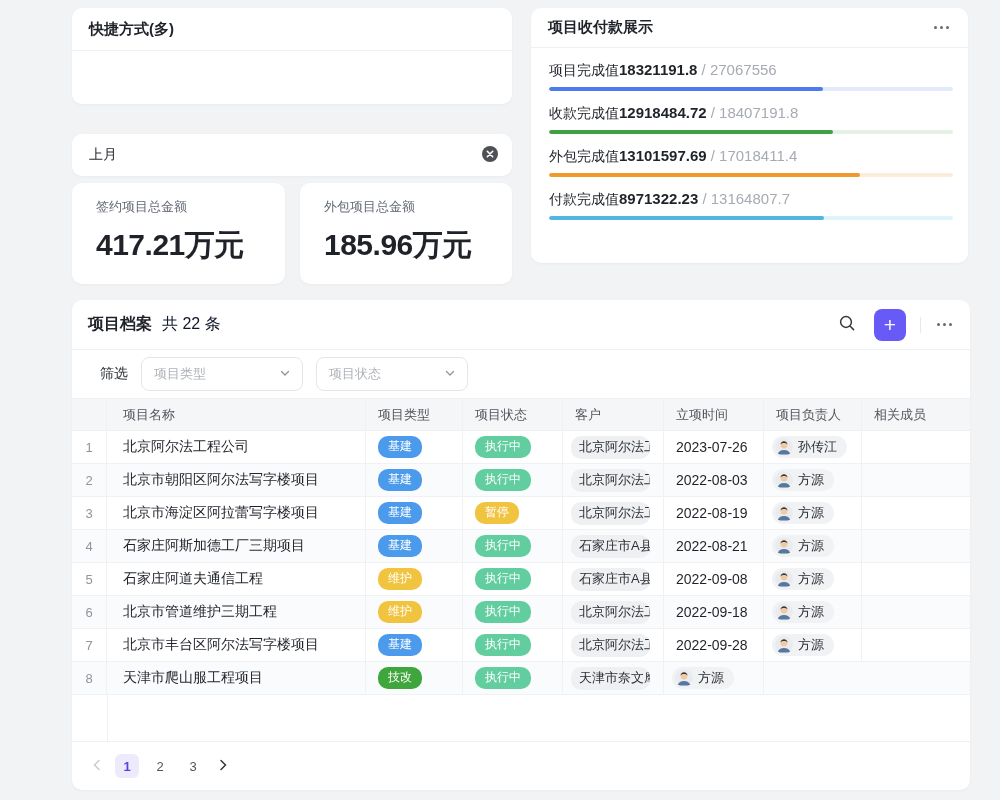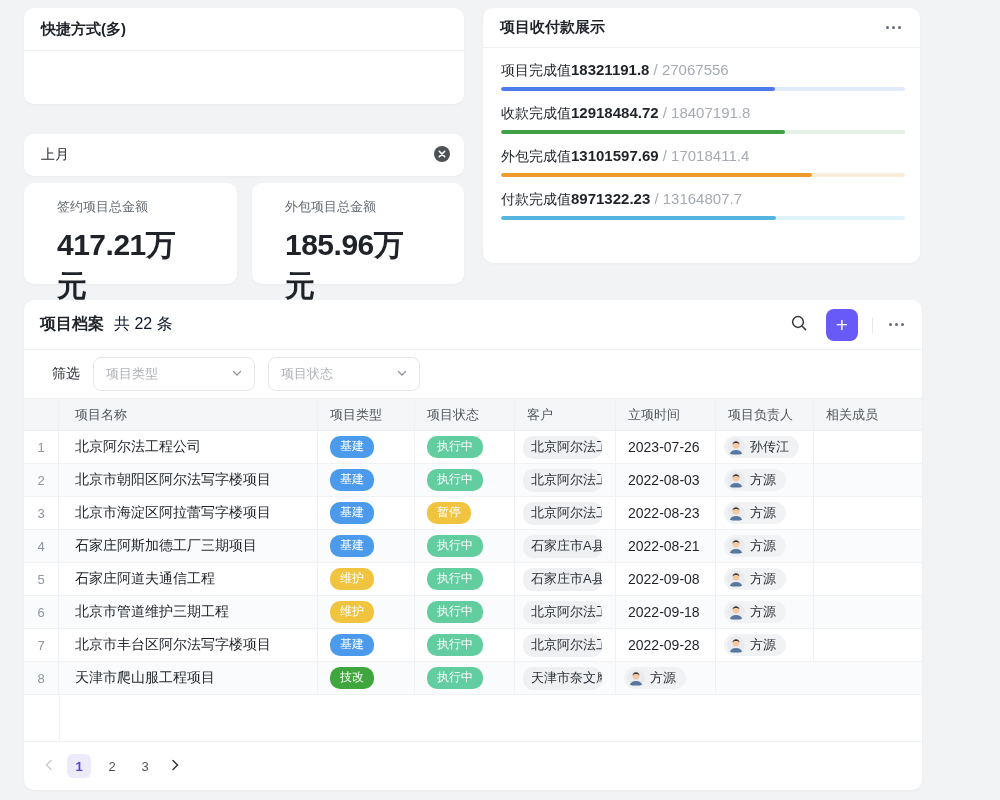--- a/index.html
+++ b/index.html
@@ -1,32 +1,32 @@
 <!DOCTYPE html>
 <html><head>
 <meta charset="utf-8">
 <style>
   * { margin:0; padding:0; box-sizing:border-box; }
   html,body { width:1000px; height:800px; }
   body { font-family:"Liberation Sans","DejaVu Sans",sans-serif; background:#F2F3F5; color:#1F2329; }
   #app { position:relative; width:1000px; height:800px; overflow:hidden; }
-  .card { position:absolute; background:#fff; border-radius:10px; box-shadow:0 1px 3px rgba(31,35,41,.04); }
+  .card { position:absolute; background:#fff; border-radius:10px; box-shadow:0 1px 3px rgba(31,35,41,.04);margin-left:48px; }
 
   
   #shortcut-card { left:24px; top:8px; width:440px; height:96px; }
   .card-head { height:43px; display:flex; align-items:center; justify-content:space-between; padding:0 17px; border-bottom:1px solid #F0F1F3; }
   .card-title { font-size:15px; font-weight:700; color:#1F2329; }
 
   
   #last-month { left:24px; top:134px; width:440px; height:42px; display:flex; align-items:center; justify-content:space-between; padding:0 13px 0 17px; }
   #last-month .chip-label { font-size:14px; color:#1F2329; }
   .clear-btn { width:18px; height:18px; border:none; background:transparent; cursor:pointer; display:flex; align-items:center; justify-content:center; }
 
   
-  .stat-card { padding:15px 33px; }
+  .stat-card { padding:15px 24px; }
   #stat-0 { left:24px; top:183px; width:213px; height:101px; }
   #stat-1 { left:252px; top:183px; width:212px; height:101px; }
   .stat-label { font-size:13px; color:#646A73; }
   .stat-value { margin-top:9px; font-size:30px; font-weight:700; letter-spacing:-.5px; color:#1F2329; }
 
   
   #payments-card { left:483px; top:8px; width:437px; height:255px; }
   #payments-card .card-head { height:40px; }
   .dots-icon { display:inline-flex; gap:3px; align-items:center; padding:4px 2px; background:none; border:none; cursor:pointer; }
   .dots-icon i { width:3px; height:3px; border-radius:50%; background:#646A73; display:block; }
@@ -294,21 +294,21 @@
     <div class="cell c-name">北京市海淀区阿拉蕾写字楼项目</div>
     <div class="cell c-type">
             <span class="badge" style="background: rgb(75, 154, 235);">基建</span>
           </div>
     <div class="cell c-status">
             <span class="badge" style="background: rgb(241, 196, 64);">暂停</span>
           </div>
     <div class="cell c-cust">
             <span class="cust-pill">北京阿尔法工</span>
           </div>
-    <div class="cell c-date">2022-08-23</div>
+    <div class="cell c-date">2022-08-19</div>
     <div class="cell c-owner">
       <span class="owner-pill">
         <span class="avatar">
           <svg width="18" height="18" viewBox="0 0 18 18">
                   <circle cx="9" cy="9" r="9" fill="#E9EBEE"></circle>
                   <path d="M2.6 16.5 C3.4 13.2 5.9 12 9 12 C12.1 12 14.6 13.2 15.4 16.5 Z" fill="#56779F"></path>
                   <circle cx="9" cy="7.1" r="3.4" fill="#F2C9A1"></circle>
                   <path d="M5.5 6.6 C5.6 4.6 7.1 3.2 9 3.2 C10.9 3.2 12.4 4.6 12.5 6.6 C11.6 5.5 10.4 5.1 9 5.1 C7.6 5.1 6.4 5.5 5.5 6.6 Z" fill="#3B3431"></path>
                 </svg>
         </span>

